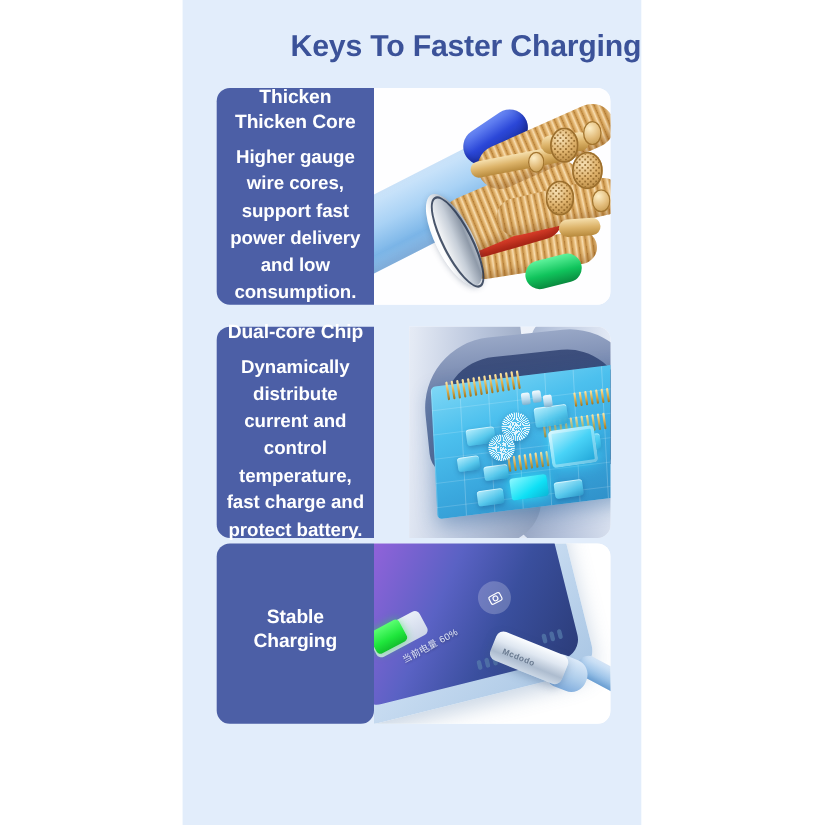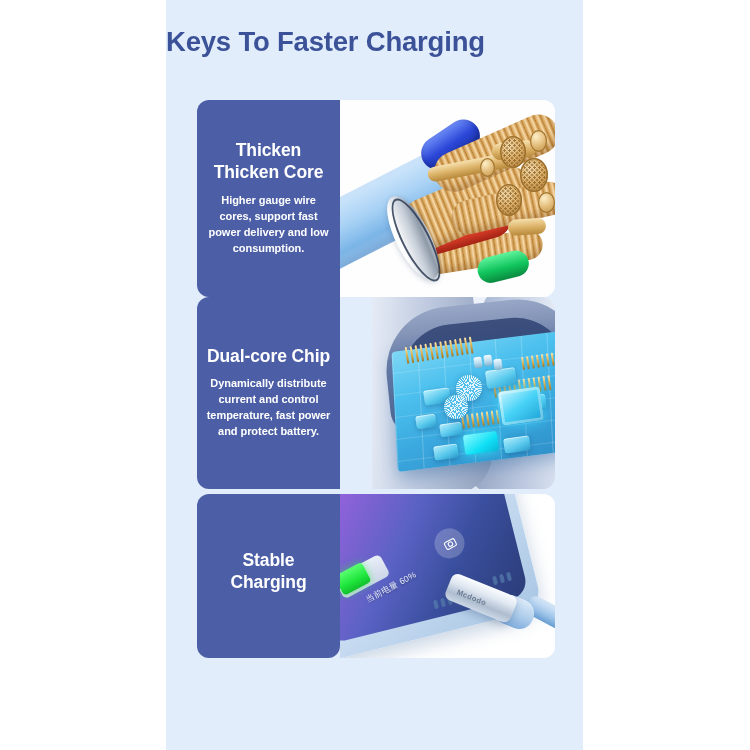--- a/index.html
+++ b/index.html
@@ -27,36 +27,36 @@
     width: 417px;
     height: 750px;
     background: #e2edfb;
   }
   
   #title {
     position: absolute;
     left: 166px;
     top: 25px;
     width: 417px;
-    text-align: left;
+    text-align: right;
     font-size: 27.5px;
     font-weight: bold;
     color: #3b5299;
     letter-spacing: -0.2px;
     line-height: 1.2;
   }
   
   .card {
     position: absolute;
     left: 197px;
     width: 358px;
     display: flex;
     overflow: visible;
   }
-  .card.r1 { top: 100px;  height: 197px; }
+  .card.r1 { top: 80px;  height: 197px; }
   .card.r2 { top: 297px; height: 192px; gap: 32px; }
   .card.r3 { top: 494px; height: 164px; }
 
   .textpane {
     width: 143px;
     flex: 0 0 143px;
     background: #4c5fa6;
     border-radius: 12px 0 0 12px;
     box-sizing: border-box;
     padding: 6px 7px;
@@ -74,21 +74,21 @@
   .card.r3 .textpane { border-radius: 12px 0 12px 12px; }
 
   .pane-title {
     font-size: 17.5px;
     font-weight: bold;
     line-height: 1.24;
     margin-bottom: 9px;
     letter-spacing: -0.1px;
   }
   .pane-body {
-    font-size: 11px;
+    font-size: 17px;
     line-height: 1.45;
     font-weight: 600;
     letter-spacing: -0.05px;
   }
 
   .imgpane {
     flex: 1 1 auto;
     background: #ffffff;
     border-radius: 0 12px 12px 0;
     position: relative;
@@ -410,21 +410,21 @@
         <div class="rodcap rc3"></div>
         <div class="wire-ferrule"></div>
         <div class="wire-ferrule-ring"></div>
       </div>
     </div>
   </div>
 
   <div class="card r2">
     <div class="textpane">
       <div class="pane-title">Dual-core Chip</div>
-      <div class="pane-body">Dynamically distribute current and control temperature, fast power and protect battery.</div>
+      <div class="pane-body">Dynamically distribute current and control temperature, fast charge and protect battery.</div>
     </div>
     <div class="imgpane">
       <div class="art-chip">
         <div class="chip-shellR"></div>
         <div class="chip-shellL"></div>
         <div class="chip-rim"></div>
         <div class="chip-rim-in"></div>
         <div class="pcb"></div>
 
         <div class="pins pins-a">

